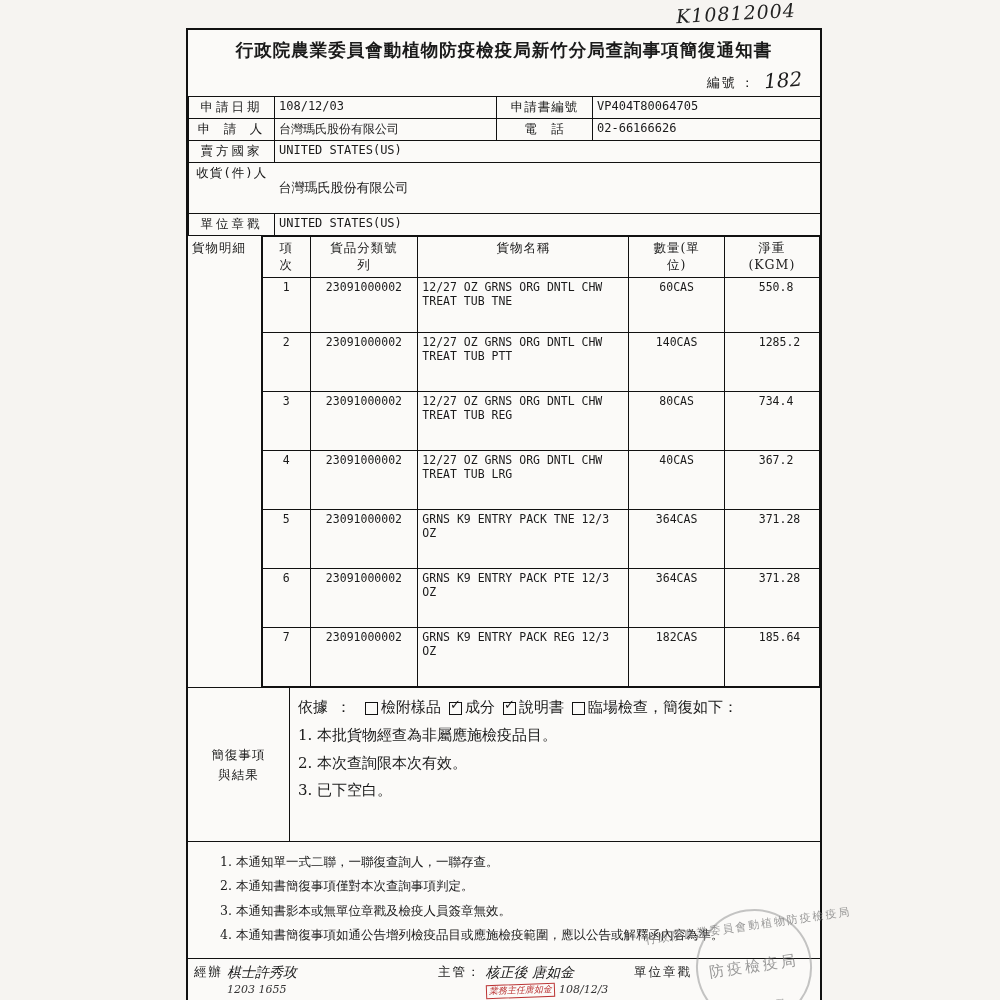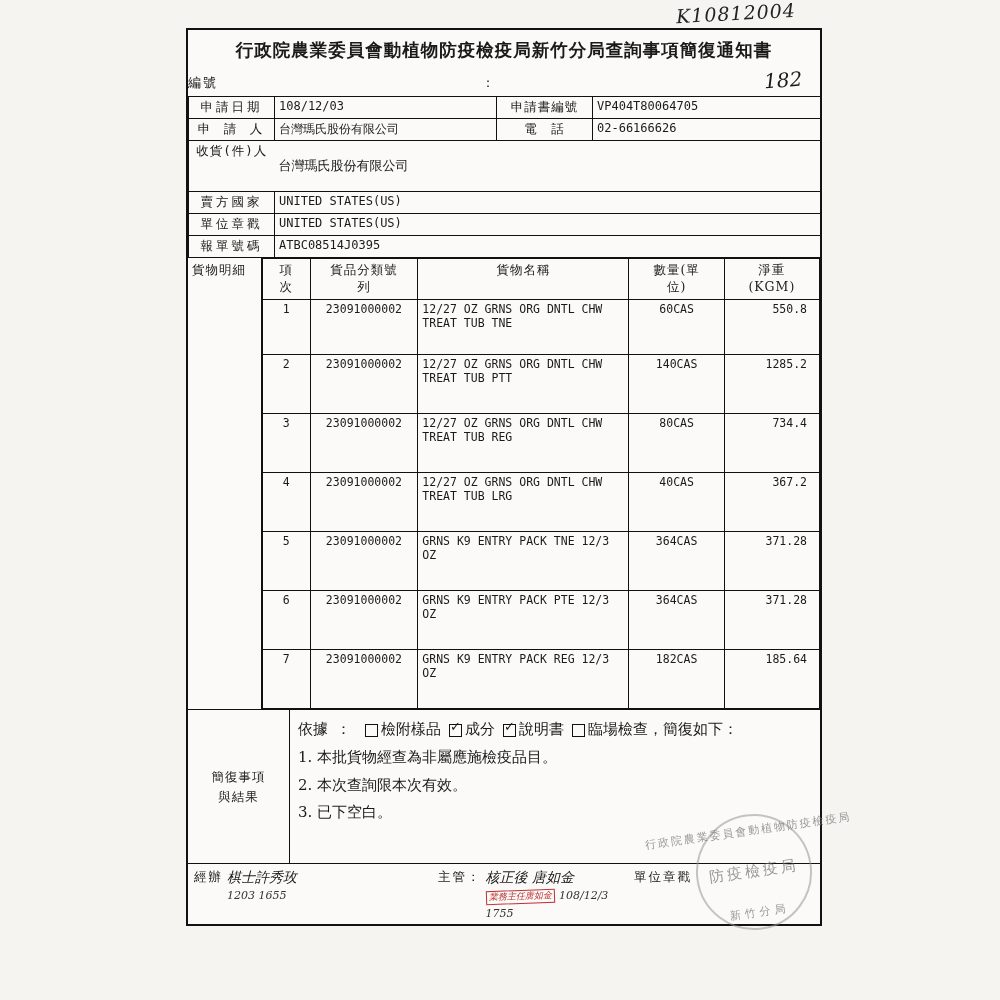--- a/index.html
+++ b/index.html
@@ -37,21 +37,21 @@
   .title{
     text-align:center;
     font-size:17.5px;
     font-weight:bold;
     letter-spacing:1px;
     padding:8px 0 6px;
     font-family:"DejaVu Serif", serif;
   }
   .numline{
     display:flex;
-    justify-content:space-between;
+    justify-content:flex-end;
     align-items:baseline;
     padding:0 18px 4px 0;
     font-size:13px;
     font-family:"DejaVu Serif", serif;
   }
   .numline .lbl{letter-spacing:2px;}
   .numline .val{
     margin-left:10px;
     font-size:20px;
     font-style:italic;
@@ -114,21 +114,21 @@
     vertical-align:top;
   }
   table.goods th{
     font-family:"DejaVu Serif", serif;
     font-size:12.5px;
     text-align:center;
     letter-spacing:1px;
     padding:3px 16px;
   }
   table.goods td.c{text-align:center;}
-  table.goods td.r{text-align:right;padding-right:12px;padding-left:34px;}
+  table.goods td.r{text-align:left;padding-right:12px;padding-left:34px;}
   table.goods td.row-idx{text-align:center;}
   .gr td{height:54px;}
   .gr.first td{height:50px;}
   
   .reply-row{display:flex;border-top:1px solid #111;}
   .reply-label{
     width:102px;
     border-right:1px solid #111;
     box-sizing:border-box;
     display:flex;
@@ -263,38 +263,34 @@
           <td class="lbl2">申請書編號</td>
           <td class="val">VP404T80064705</td>
         </tr>
         <tr>
           <td class="lbl">申 請 人</td>
           <td class="val hw">台灣瑪氏股份有限公司</td>
           <td class="lbl2" style="text-align:center">電　話</td>
           <td class="val">02-66166626</td>
         </tr>
         <tr>
+          <td class="lbl">賣方國家</td>
+          <td colspan="3" class="val">UNITED STATES(US)</td>
+        </tr>
+        <tr>
           <td class="lbl2" style="border-right:none">收貨(件)人</td>
           <td colspan="3" style="border-left:none">
             <div style="height:14px"></div>
             <div class="hw">台灣瑪氏股份有限公司</div>
             <div style="height:14px"></div>
           </td>
         </tr>
         <tr>
-          <td class="lbl">賣方國家</td>
-          <td colspan="3" class="val">UNITED STATES(US)</td>
-        </tr>
-        <tr>
           <td class="lbl">單位章戳</td>
           <td colspan="3" class="val">UNITED STATES(US)</td>
-        </tr>
-        <tr>
-          <td class="lbl">報單號碼</td>
-          <td colspan="3" class="val">ATBC08514J0395</td>
         </tr>
       </tbody>
     </table>
 
     <div class="goods-wrap">
       <div class="goods-label">貨物明細</div>
       <div style="flex:1">
         <table class="goods">
           <colgroup>
             <col style="width:46px">
@@ -390,20 +386,28 @@
             <span>臨場檢查，簡復如下：</span>
           </span>
         </div>
         <div>1. 本批貨物經查為非屬應施檢疫品目。</div>
         <div>2. 本次查詢限本次有效。</div>
         <div>3. 已下空白。</div>
         <div style="height:26px"></div>
       </div>
     </div>
 
+    <div class="notes">
+      <ol>
+        <li>本通知單一式二聯，一聯復查詢人，一聯存查。</li>
+        <li>本通知書簡復事項僅對本次查詢事項判定。</li>
+        <li>本通知書影本或無單位章戳及檢疫人員簽章無效。</li>
+        <li>本通知書簡復事項如通公告增列檢疫品目或應施檢疫範圍，應以公告或解釋函內容為準。</li>
+      </ol>
+    </div>
 
     <div class="footer">
       <div class="f-cell" style="width:244px">
         <span class="f-lbl">經辦</span>
         <span class="sig">
           <span>棋士許秀玫</span><br>
           <small class="hand-date">1203 1655</small>
         </span>
       </div>
       <div class="f-cell" style="width:196px">

